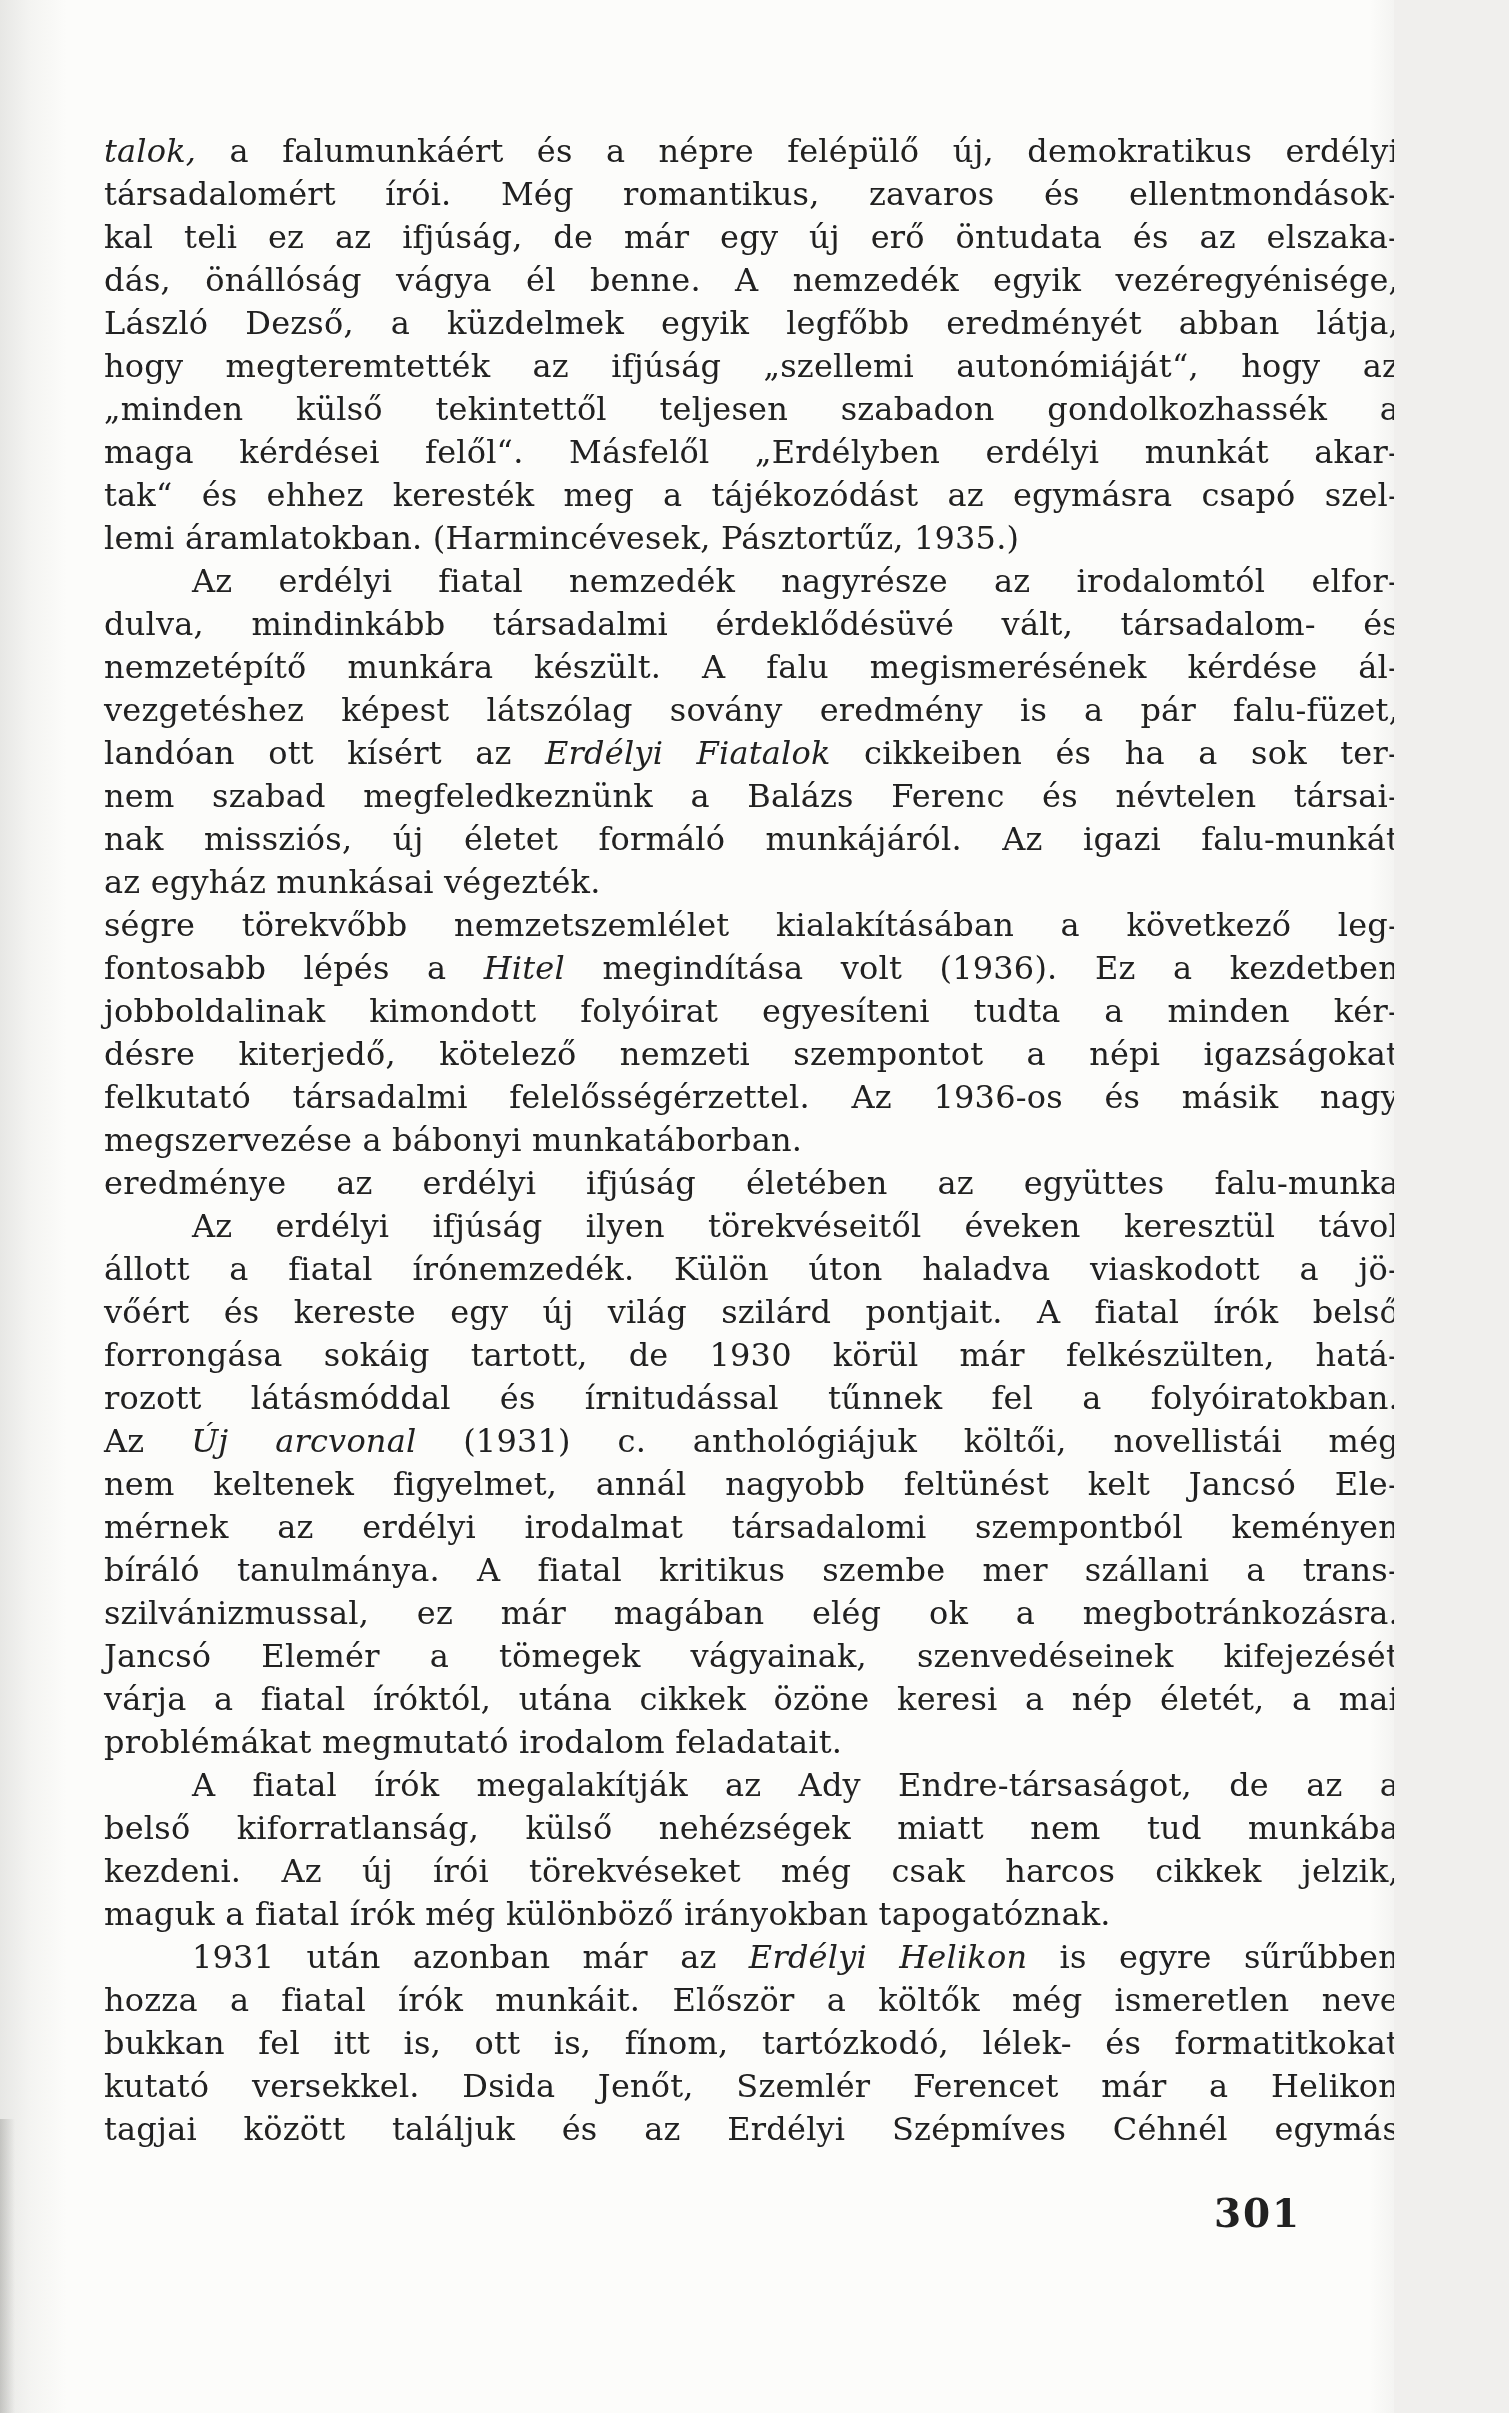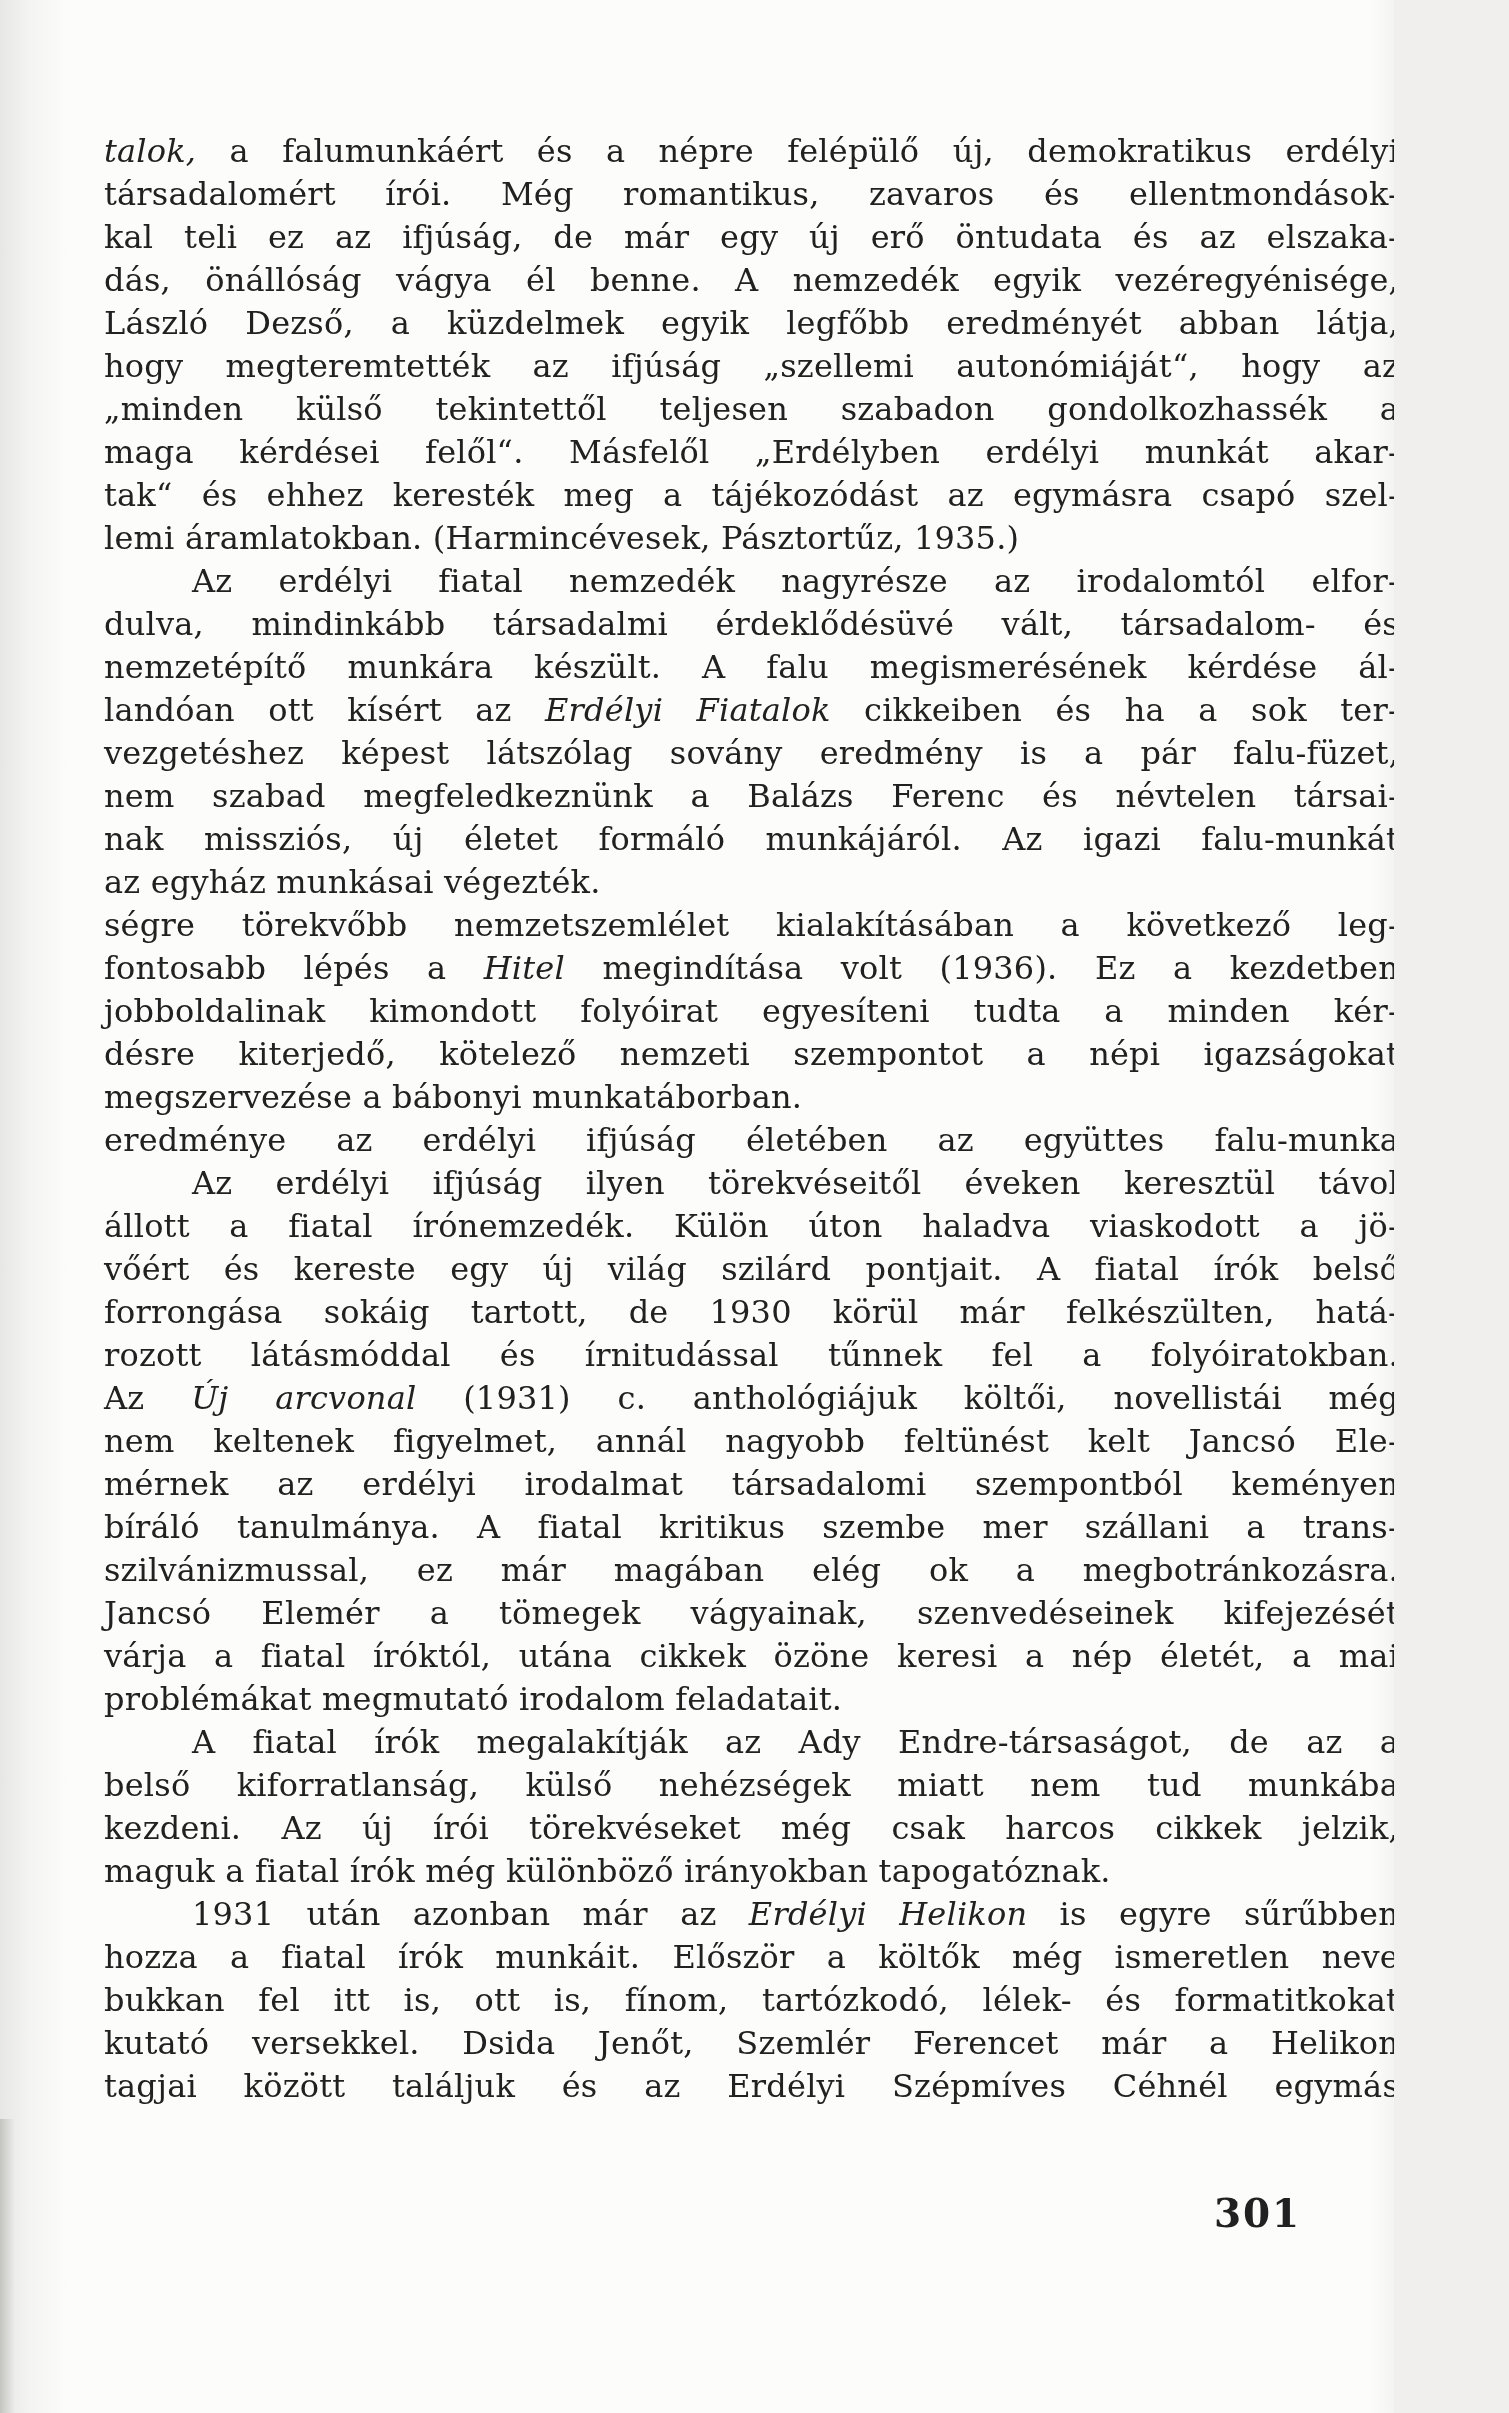--- a/index.html
+++ b/index.html
@@ -95,29 +95,30 @@
       <div class="line"><span>dás, önállóság vágya él benne. A nemzedék egyik vezéregyénisége,</span></div>
       <div class="line"><span>László Dezső, a küzdelmek egyik legfőbb eredményét abban látja,</span></div>
       <div class="line"><span>hogy megteremtették az ifjúság „szellemi autonómiáját“, hogy az</span></div>
       <div class="line"><span>„minden külső tekintettől teljesen szabadon gondolkozhassék a</span></div>
       <div class="line"><span>maga kérdései felől“. Másfelől „Erdélyben erdélyi munkát akar-</span></div>
       <div class="line"><span>tak“ és ehhez keresték meg a tájékozódást az egymásra csapó szel-</span></div>
       <div class="line end"><span>lemi áramlatokban. (Harmincévesek, Pásztortűz, 1935.)</span></div>
       <div class="line indent"><span>Az erdélyi fiatal nemzedék nagyrésze az irodalomtól elfor-</span></div>
       <div class="line"><span>dulva, mindinkább társadalmi érdeklődésüvé vált, társadalom- és</span></div>
       <div class="line"><span>nemzetépítő munkára készült. A falu megismerésének kérdése ál-</span></div>
+      <div class="line"><span>vezgetéshez képest látszólag sovány eredmény is a pár falu-füzet,</span></div>
       <div class="line"><span>landóan ott kísért az </span><span class="it">Erdélyi Fiatalok</span><span> cikkeiben és ha a sok ter-</span></div>
-      <div class="line"><span>vezgetéshez képest látszólag sovány eredmény is a pár falu-füzet,</span></div>
       <div class="line"><span>nem szabad megfeledkeznünk a Balázs Ferenc és névtelen társai-</span></div>
       <div class="line"><span>nak missziós, új életet formáló munkájáról. Az igazi falu-munkát</span></div>
       <div class="line end"><span>az egyház munkásai végezték.</span></div>
       <div class="line"><span>ségre törekvőbb nemzetszemlélet kialakításában a következő leg-</span></div>
       <div class="line"><span>fontosabb lépés a </span><span class="it">Hitel</span><span> megindítása volt (1936). Ez a kezdetben</span></div>
       <div class="line"><span>jobboldalinak kimondott folyóirat egyesíteni tudta a minden kér-</span></div>
       <div class="line"><span>désre kiterjedő, kötelező nemzeti szempontot a népi igazságokat</span></div>
+      <div class="line"><span>felkutató társadalmi felelősségérzettel. Az 1936-os és másik nagy</span></div>
       <div class="line end"><span>megszervezése a bábonyi munkatáborban.</span></div>
       <div class="line"><span>eredménye az erdélyi ifjúság életében az együttes falu-munka</span></div>
       <div class="line indent"><span>Az erdélyi ifjúság ilyen törekvéseitől éveken keresztül távol</span></div>
       <div class="line"><span>állott a fiatal írónemzedék. Külön úton haladva viaskodott a jö-</span></div>
       <div class="line"><span>vőért és kereste egy új világ szilárd pontjait. A fiatal írók belső</span></div>
       <div class="line"><span>forrongása sokáig tartott, de 1930 körül már felkészülten, hatá-</span></div>
       <div class="line"><span>rozott látásmóddal és írnitudással tűnnek fel a folyóiratokban.</span></div>
       <div class="line"><span>Az </span><span class="it">Új arcvonal</span><span> (1931) c. anthológiájuk költői, novellistái még</span></div>
       <div class="line"><span>nem keltenek figyelmet, annál nagyobb feltünést kelt Jancsó Ele-</span></div>
       <div class="line"><span>mérnek az erdélyi irodalmat társadalomi szempontból keményen</span></div>

